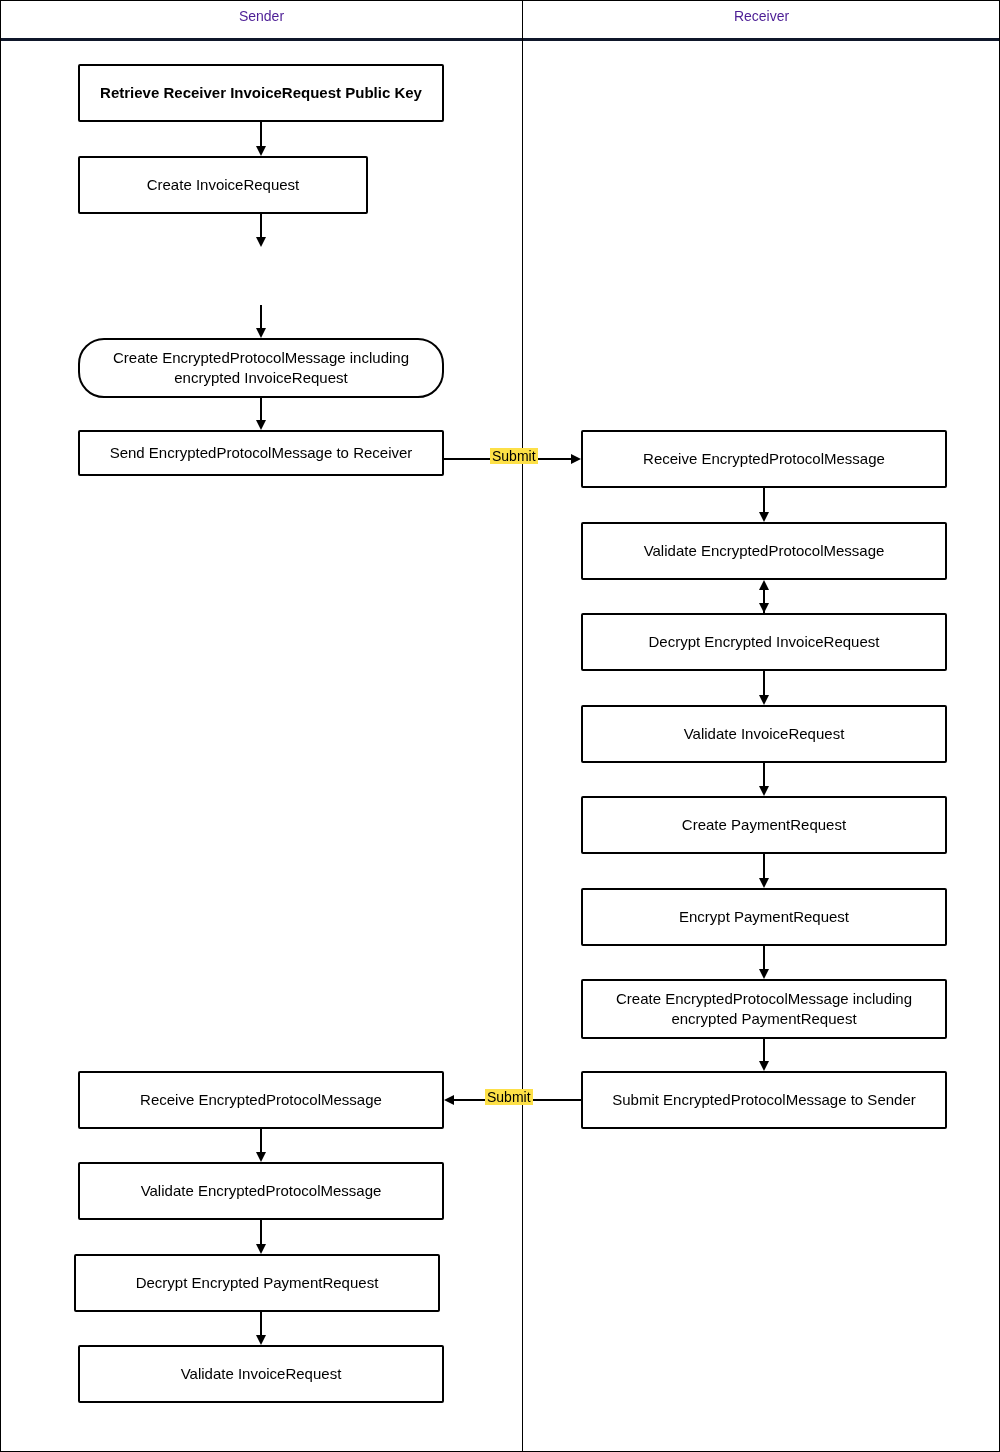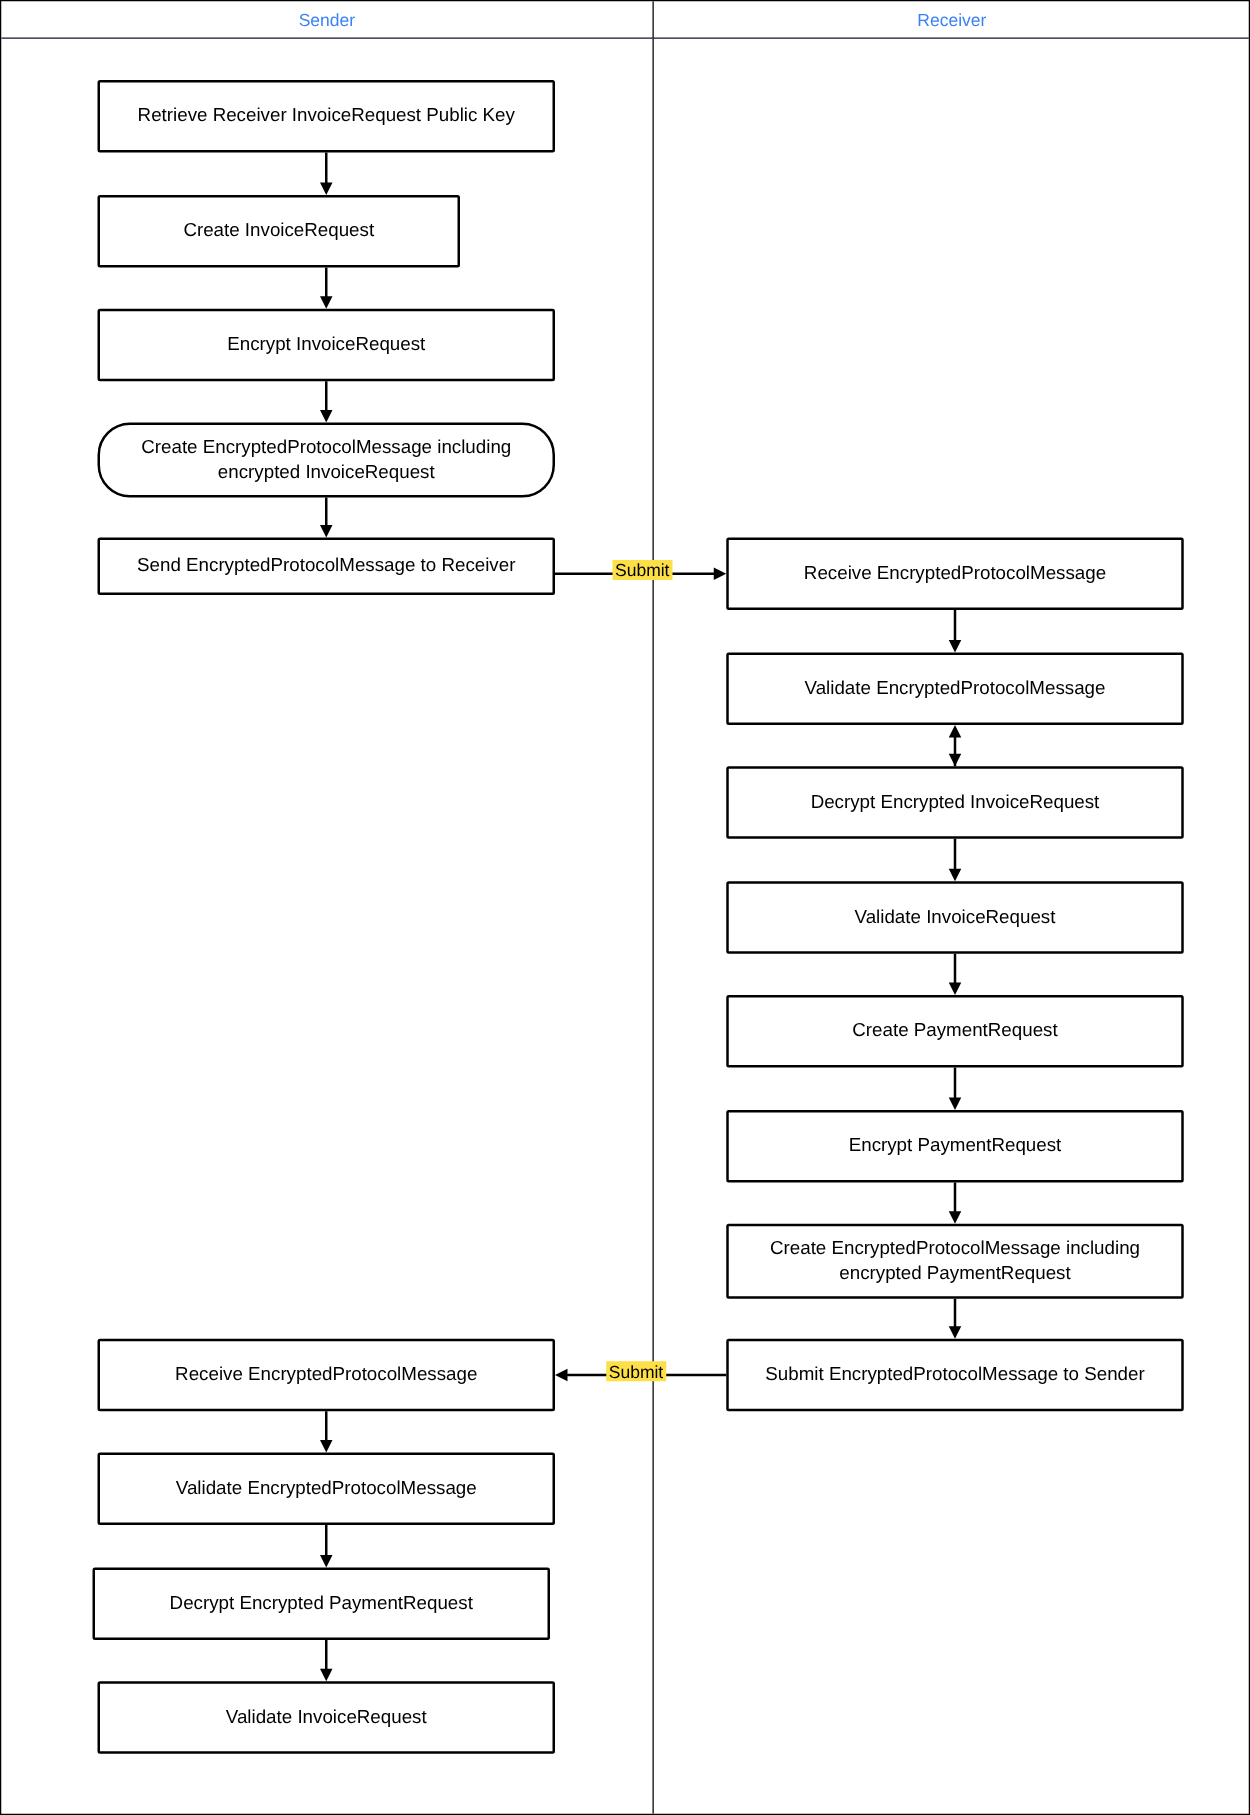--- a/index.html
+++ b/index.html
@@ -15,27 +15,27 @@
     width: 1000px;
     height: 1452px;
     box-sizing: border-box;
     border: 1px solid #000000;
     background: #ffffff;
     overflow: hidden;
   }
   .lane-header {
     position: absolute;
     top: 0;
-    height: 30px;
+    height: 40px;
     line-height: 30px;
     text-align: center;
     font-size: 14px;
-    color: #3b82f6;
+    color: #4c1d95;
     box-sizing: border-box;
-    border-bottom: 1px solid #0f172a;
+    border-bottom: 3px solid #0f172a;
   }
   #lane-header-sender {
     left: 0;
     width: 522px;
     border-right: 1px solid #000000;
   }
   #lane-header-receiver {
     left: 522px;
     width: 477px;
   }
@@ -80,23 +80,22 @@
 </style>
 </head>
 <body>
 
 <div id="diagram">
 
   <div class="lane-header" id="lane-header-sender">Sender</div>
   <div class="lane-header" id="lane-header-receiver">Receiver</div>
   <div class="lane-divider"></div>
 
-  <div class="node" style="left:77px; top:63px; width:366px; height:58px;">Retrieve Receiver InvoiceRequest Public Key</div>
+  <div class="node" style="left:77px; top:63px; width:366px; height:58px;font-weight:bold;">Retrieve Receiver InvoiceRequest Public Key</div>
   <div class="node" style="left:77px; top:155px; width:290px; height:58px;">Create InvoiceRequest</div>
-  <div class="node" style="left:77px; top:246px; width:366px; height:58px;">Encrypt InvoiceRequest</div>
   <div class="node" style="left:77px; top:337px; width:366px; height:60px;border-radius:26px;">Create EncryptedProtocolMessage including encrypted InvoiceRequest</div>
   <div class="node" style="left:77px; top:429px; width:366px; height:46px;">Send EncryptedProtocolMessage to Receiver</div>
 
   <div class="node" style="left:580px; top:429px; width:366px; height:58px;">Receive EncryptedProtocolMessage</div>
   <div class="node" style="left:580px; top:521px; width:366px; height:58px;">Validate EncryptedProtocolMessage</div>
   <div class="node" style="left:580px; top:612px; width:366px; height:58px;">Decrypt Encrypted InvoiceRequest</div>
   <div class="node" style="left:580px; top:704px; width:366px; height:58px;">Validate InvoiceRequest</div>
   <div class="node" style="left:580px; top:795px; width:366px; height:58px;">Create PaymentRequest</div>
   <div class="node" style="left:580px; top:887px; width:366px; height:58px;">Encrypt PaymentRequest</div>
   <div class="node" style="left:580px; top:978px; width:366px; height:60px;">Create EncryptedProtocolMessage including encrypted PaymentRequest</div>

